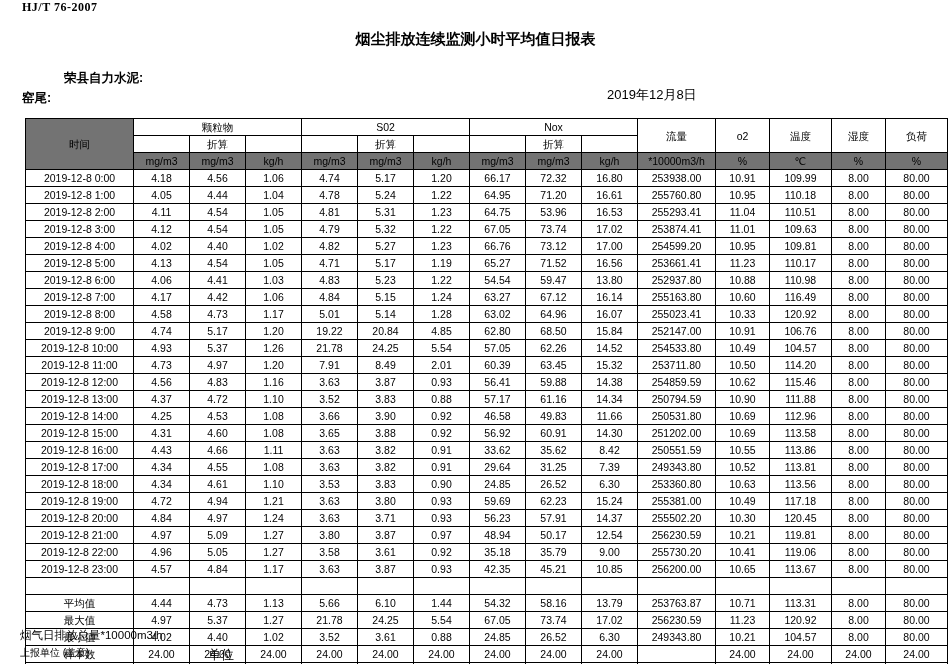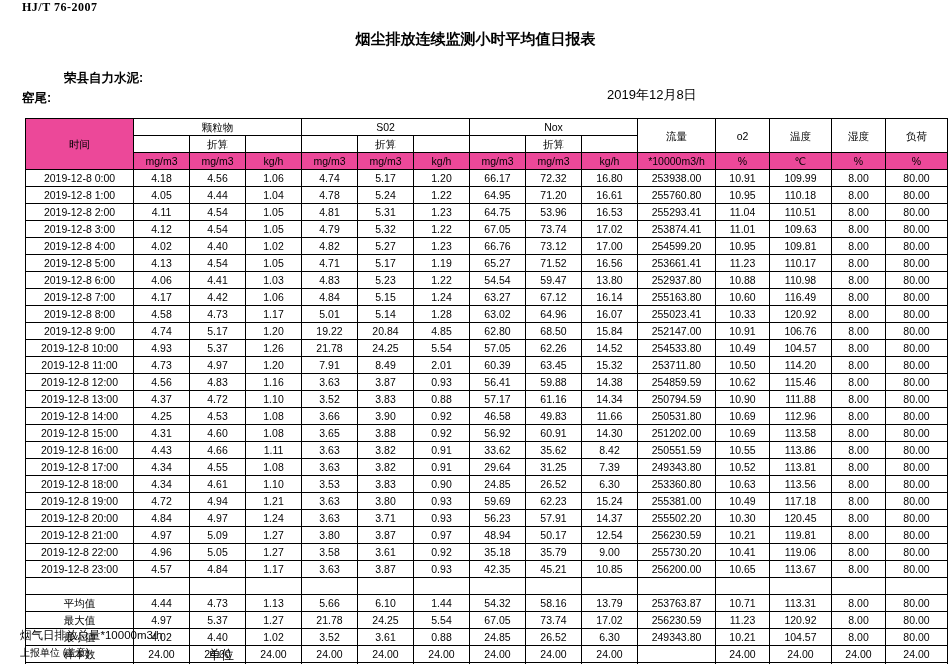--- a/index.html
+++ b/index.html
@@ -51,21 +51,21 @@
     line-height:16px;
     font-family:"Liberation Sans","DejaVu Sans",sans-serif;
   }
   .c-time{width:108px;}
   .c-num{width:56px;}
   .c-flow{width:78px;}
   .c-o2{width:54px;}
   .c-temp{width:62px;}
   .c-hum{width:54px;}
   .c-load{width:62px;}
-  .hdr-green{background:#ec4899;}
+  .hdr-green{background:#737373;}
   .rowlabel{text-align:right;padding-right:5px;}
   .timecell{text-align:right;padding-right:6px;margin-top:24px;}
   .numcell{text-align:right;padding-right:9px;}
   .blank-row td{border:none;height:7px;line-height:7px;}
   .grp{font-size:10.5px;margin-left:7px;}
   .footer1{
     position:absolute;left:20px;top:628px;font-size:11.5px;
   }
   .footer2{
     position:absolute;left:20px;top:646px;font-size:10px;

